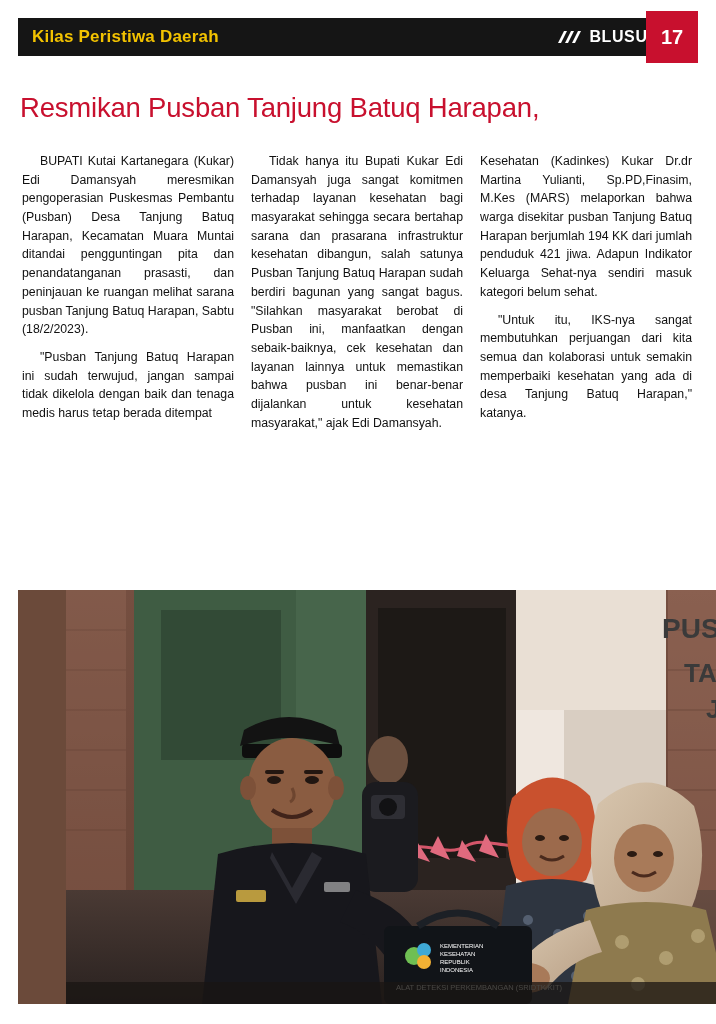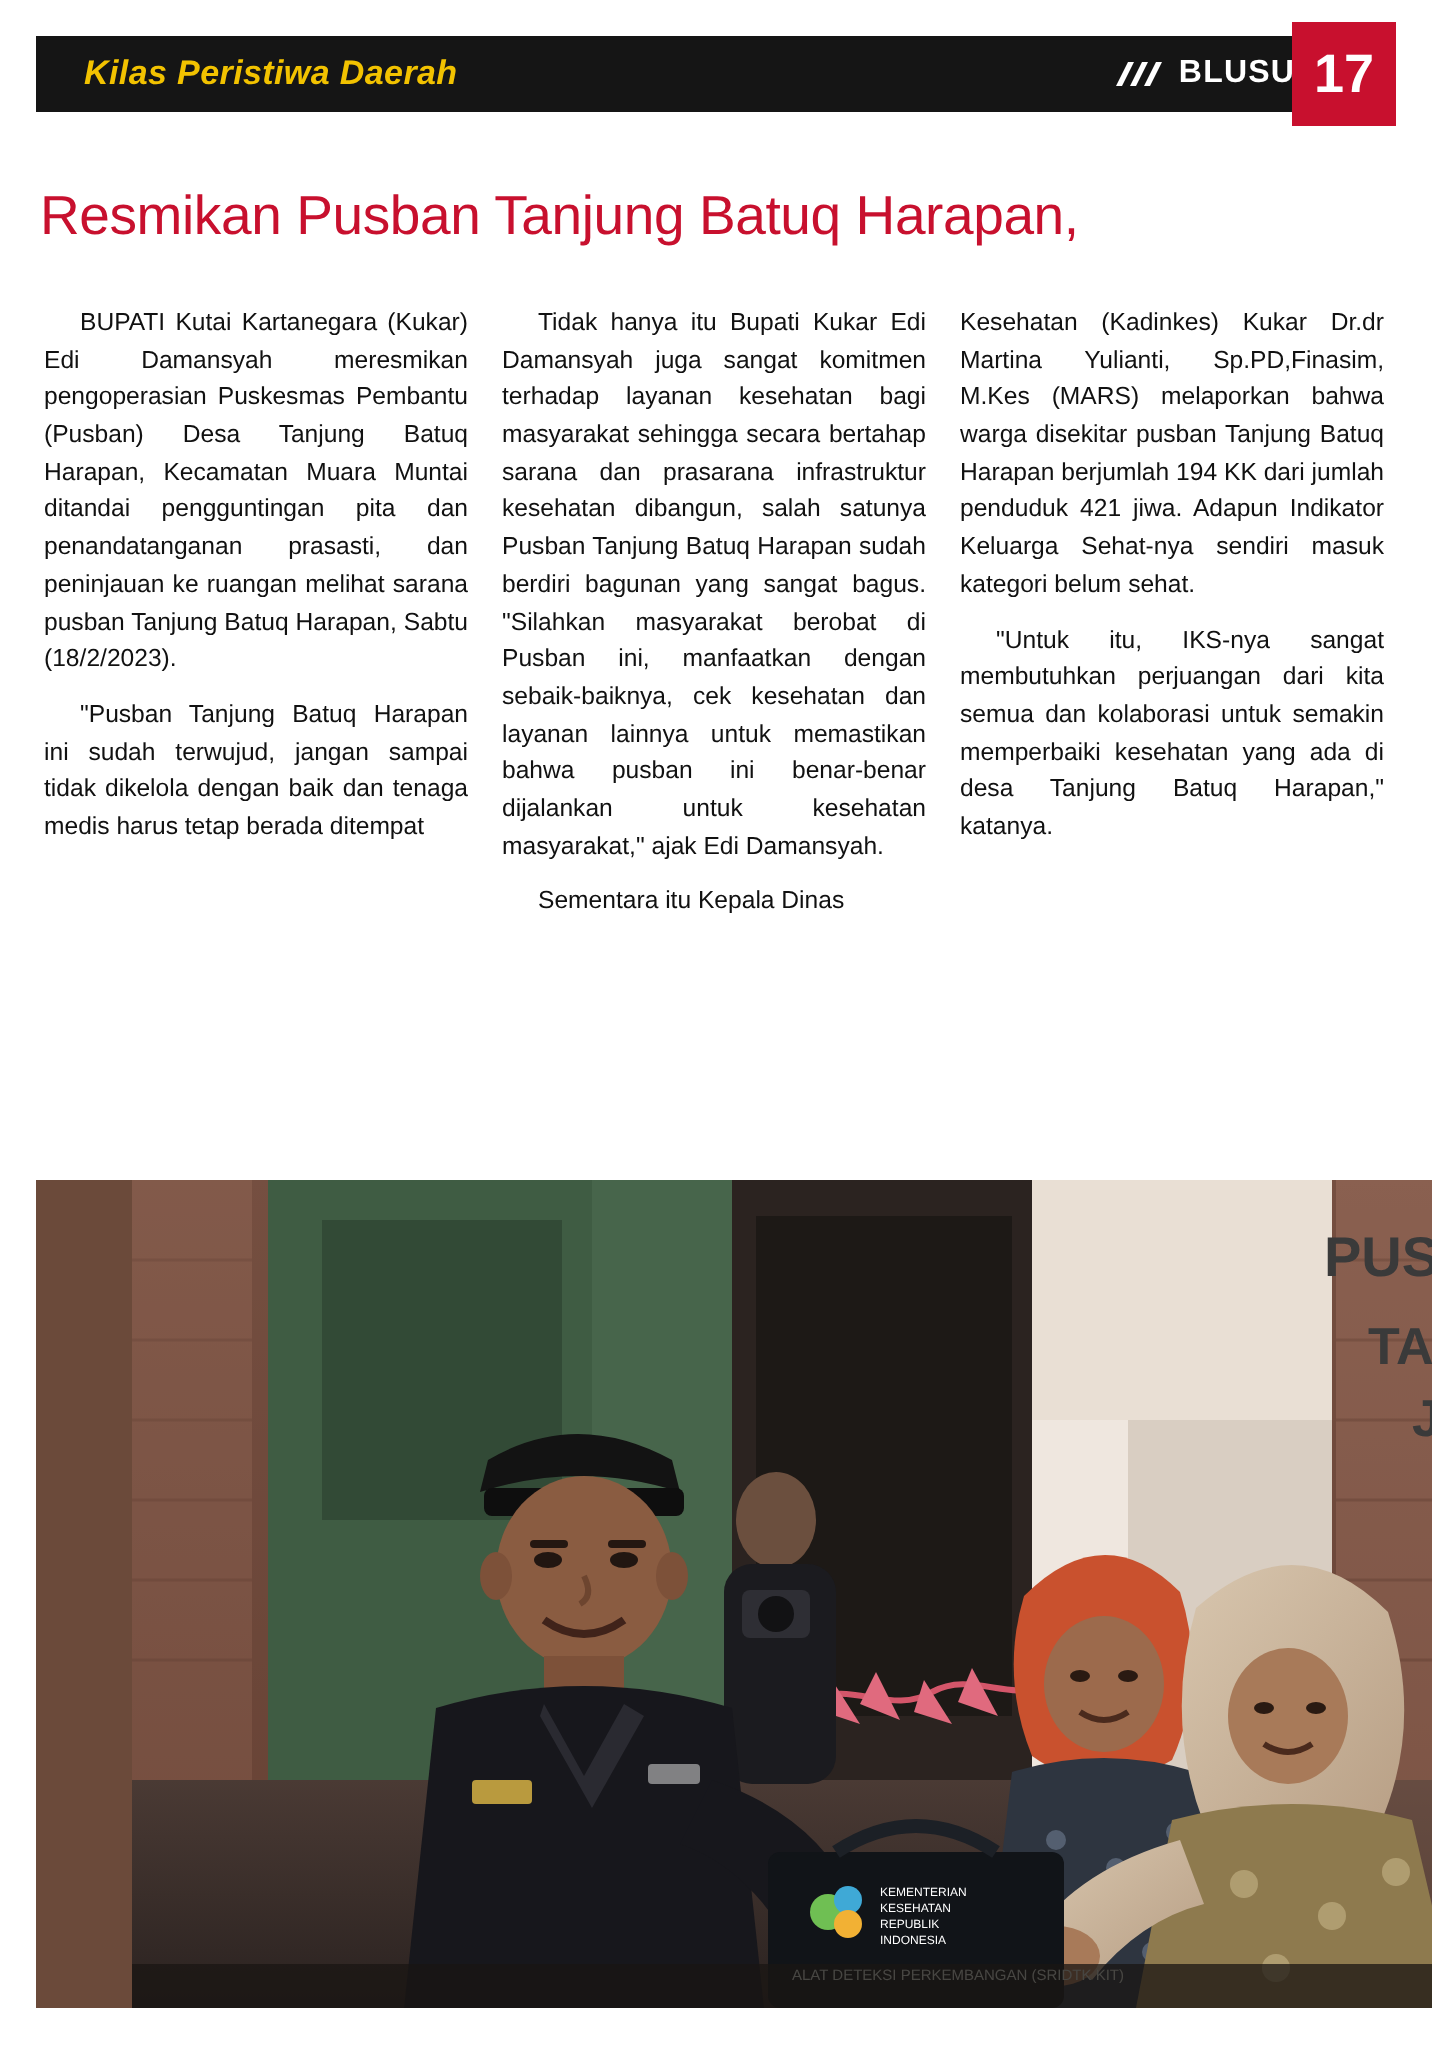--- a/index.html
+++ b/index.html
@@ -25,23 +25,22 @@
     background: #151515;
     display: flex;
     align-items: center;
     justify-content: space-between;
   }
   .header-left {
     color: #f2c200;
     font-size: 17px;
     font-weight: bold;
     letter-spacing: 0.2px;
-    padding-left: 24px;
+    padding-left: 14px;
     font-family: "Liberation Sans", sans-serif;
-    font-style: italic;
   }
   .header-right {
     display: flex;
     align-items: center;
     height: 100%;
   }
   .brand-wrap {
     display: flex;
     align-items: center;
     gap: 7px;
@@ -56,21 +55,21 @@
     color: #ffffff;
     font-size: 16px;
     font-weight: bold;
     letter-spacing: 0.6px;
   }
   .page-number-box {
     width: 52px;
     height: 52px;
     background: #c8102e;
     color: #ffffff;
-    font-size: 27px;
+    font-size: 20px;
     font-weight: bold;
     display: flex;
     align-items: center;
     justify-content: center;
     position: absolute;
     right: 0;
     top: -7px;
   }
 
   
@@ -148,21 +147,20 @@
 
 <div class="columns">
 
   <div class="col">
     <p class="indent">BUPATI Kutai Kartanegara (Kukar) Edi Damansyah meresmikan pengoperasian Puskesmas Pembantu (Pusban) Desa Tanjung Batuq Harapan, Kecamatan Muara Muntai ditandai pengguntingan pita dan penandatanganan prasasti, dan peninjauan ke ruangan melihat sarana pusban Tanjung Batuq Harapan, Sabtu (18/2/2023).</p>
     <p class="indent">"Pusban Tanjung Batuq Harapan ini sudah terwujud, jangan sampai tidak dikelola dengan baik dan tenaga medis harus tetap berada ditempat</p>
   </div>
 
   <div class="col">
     <p class="indent">Tidak hanya itu Bupati Kukar Edi Damansyah juga sangat komitmen terhadap layanan kesehatan bagi masyarakat sehingga secara bertahap sarana dan prasarana infrastruktur kesehatan dibangun, salah satunya Pusban Tanjung Batuq Harapan sudah berdiri bagunan yang sangat bagus. "Silahkan masyarakat berobat di Pusban ini, manfaatkan dengan sebaik-baiknya, cek kesehatan dan layanan lainnya untuk memastikan bahwa pusban ini benar-benar dijalankan untuk kesehatan masyarakat," ajak Edi Damansyah.</p>
-    <p class="indent">Sementara itu Kepala Dinas</p>
   </div>
 
   <div class="col">
     <p>Kesehatan (Kadinkes) Kukar Dr.dr Martina Yulianti, Sp.PD,Finasim, M.Kes (MARS) melaporkan bahwa warga disekitar pusban Tanjung Batuq Harapan berjumlah 194 KK dari jumlah penduduk 421 jiwa. Adapun Indikator Keluarga Sehat-nya sendiri masuk kategori belum sehat.</p>
     <p class="indent">"Untuk itu, IKS-nya sangat membutuhkan perjuangan dari kita semua dan kolaborasi untuk semakin memperbaiki kesehatan yang ada di desa Tanjung Batuq Harapan," katanya.</p>
   </div>
 
 </div>
 
 <figure class="photo" style="margin:0;padding-left:48px;">

